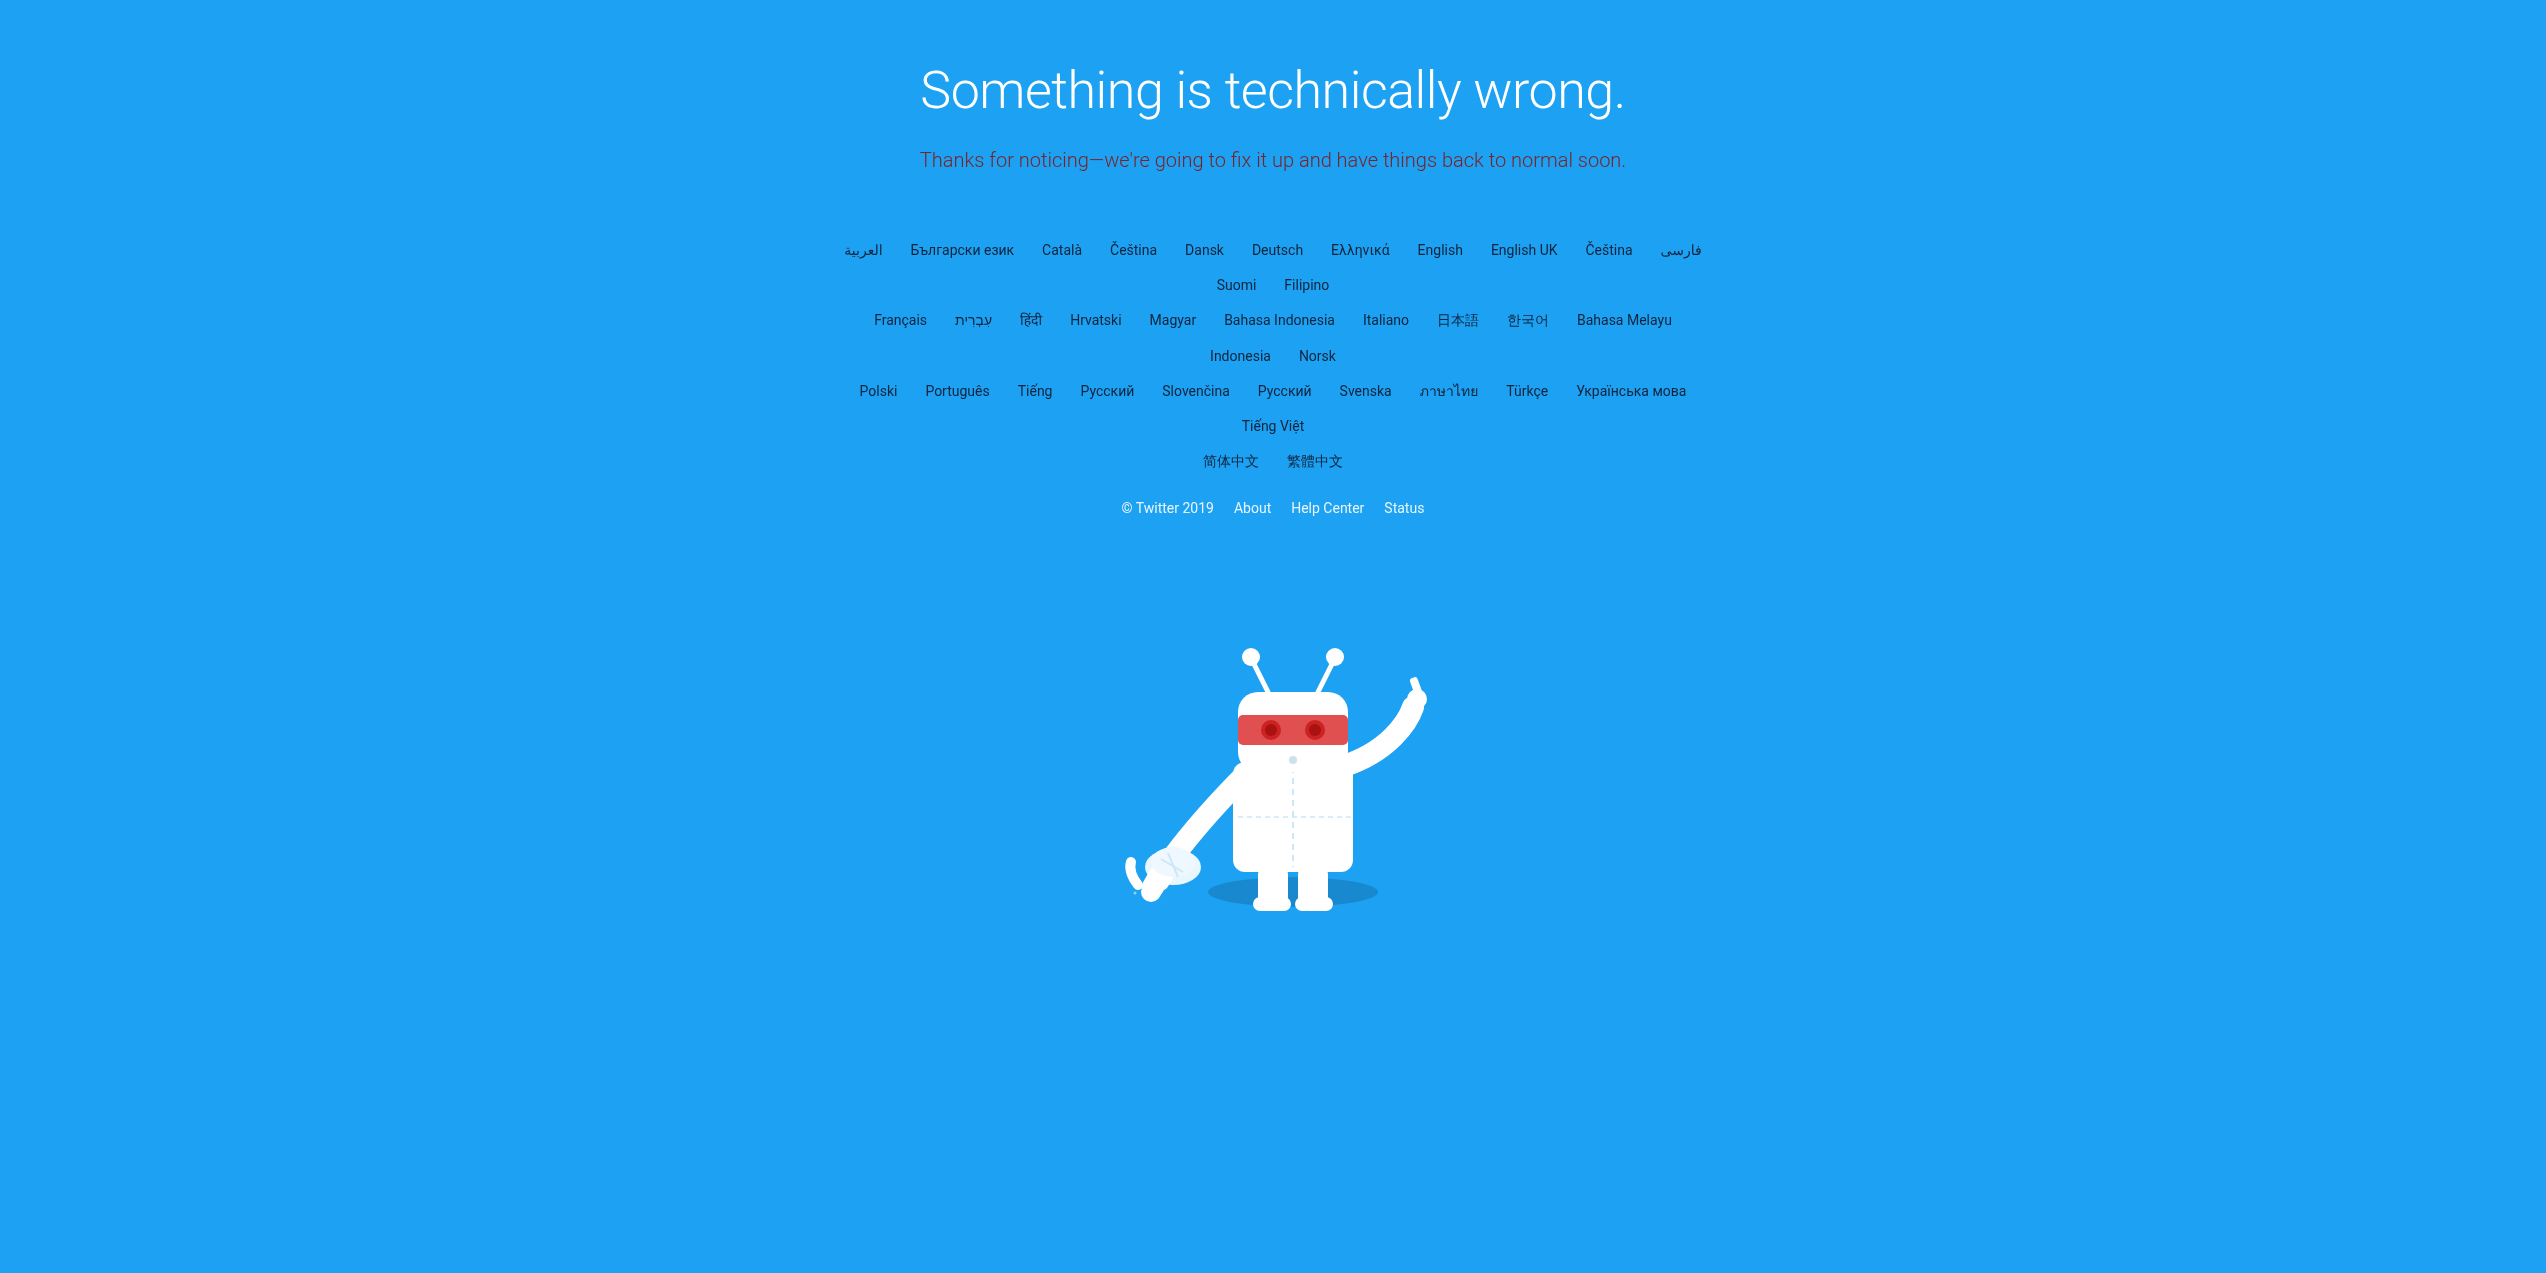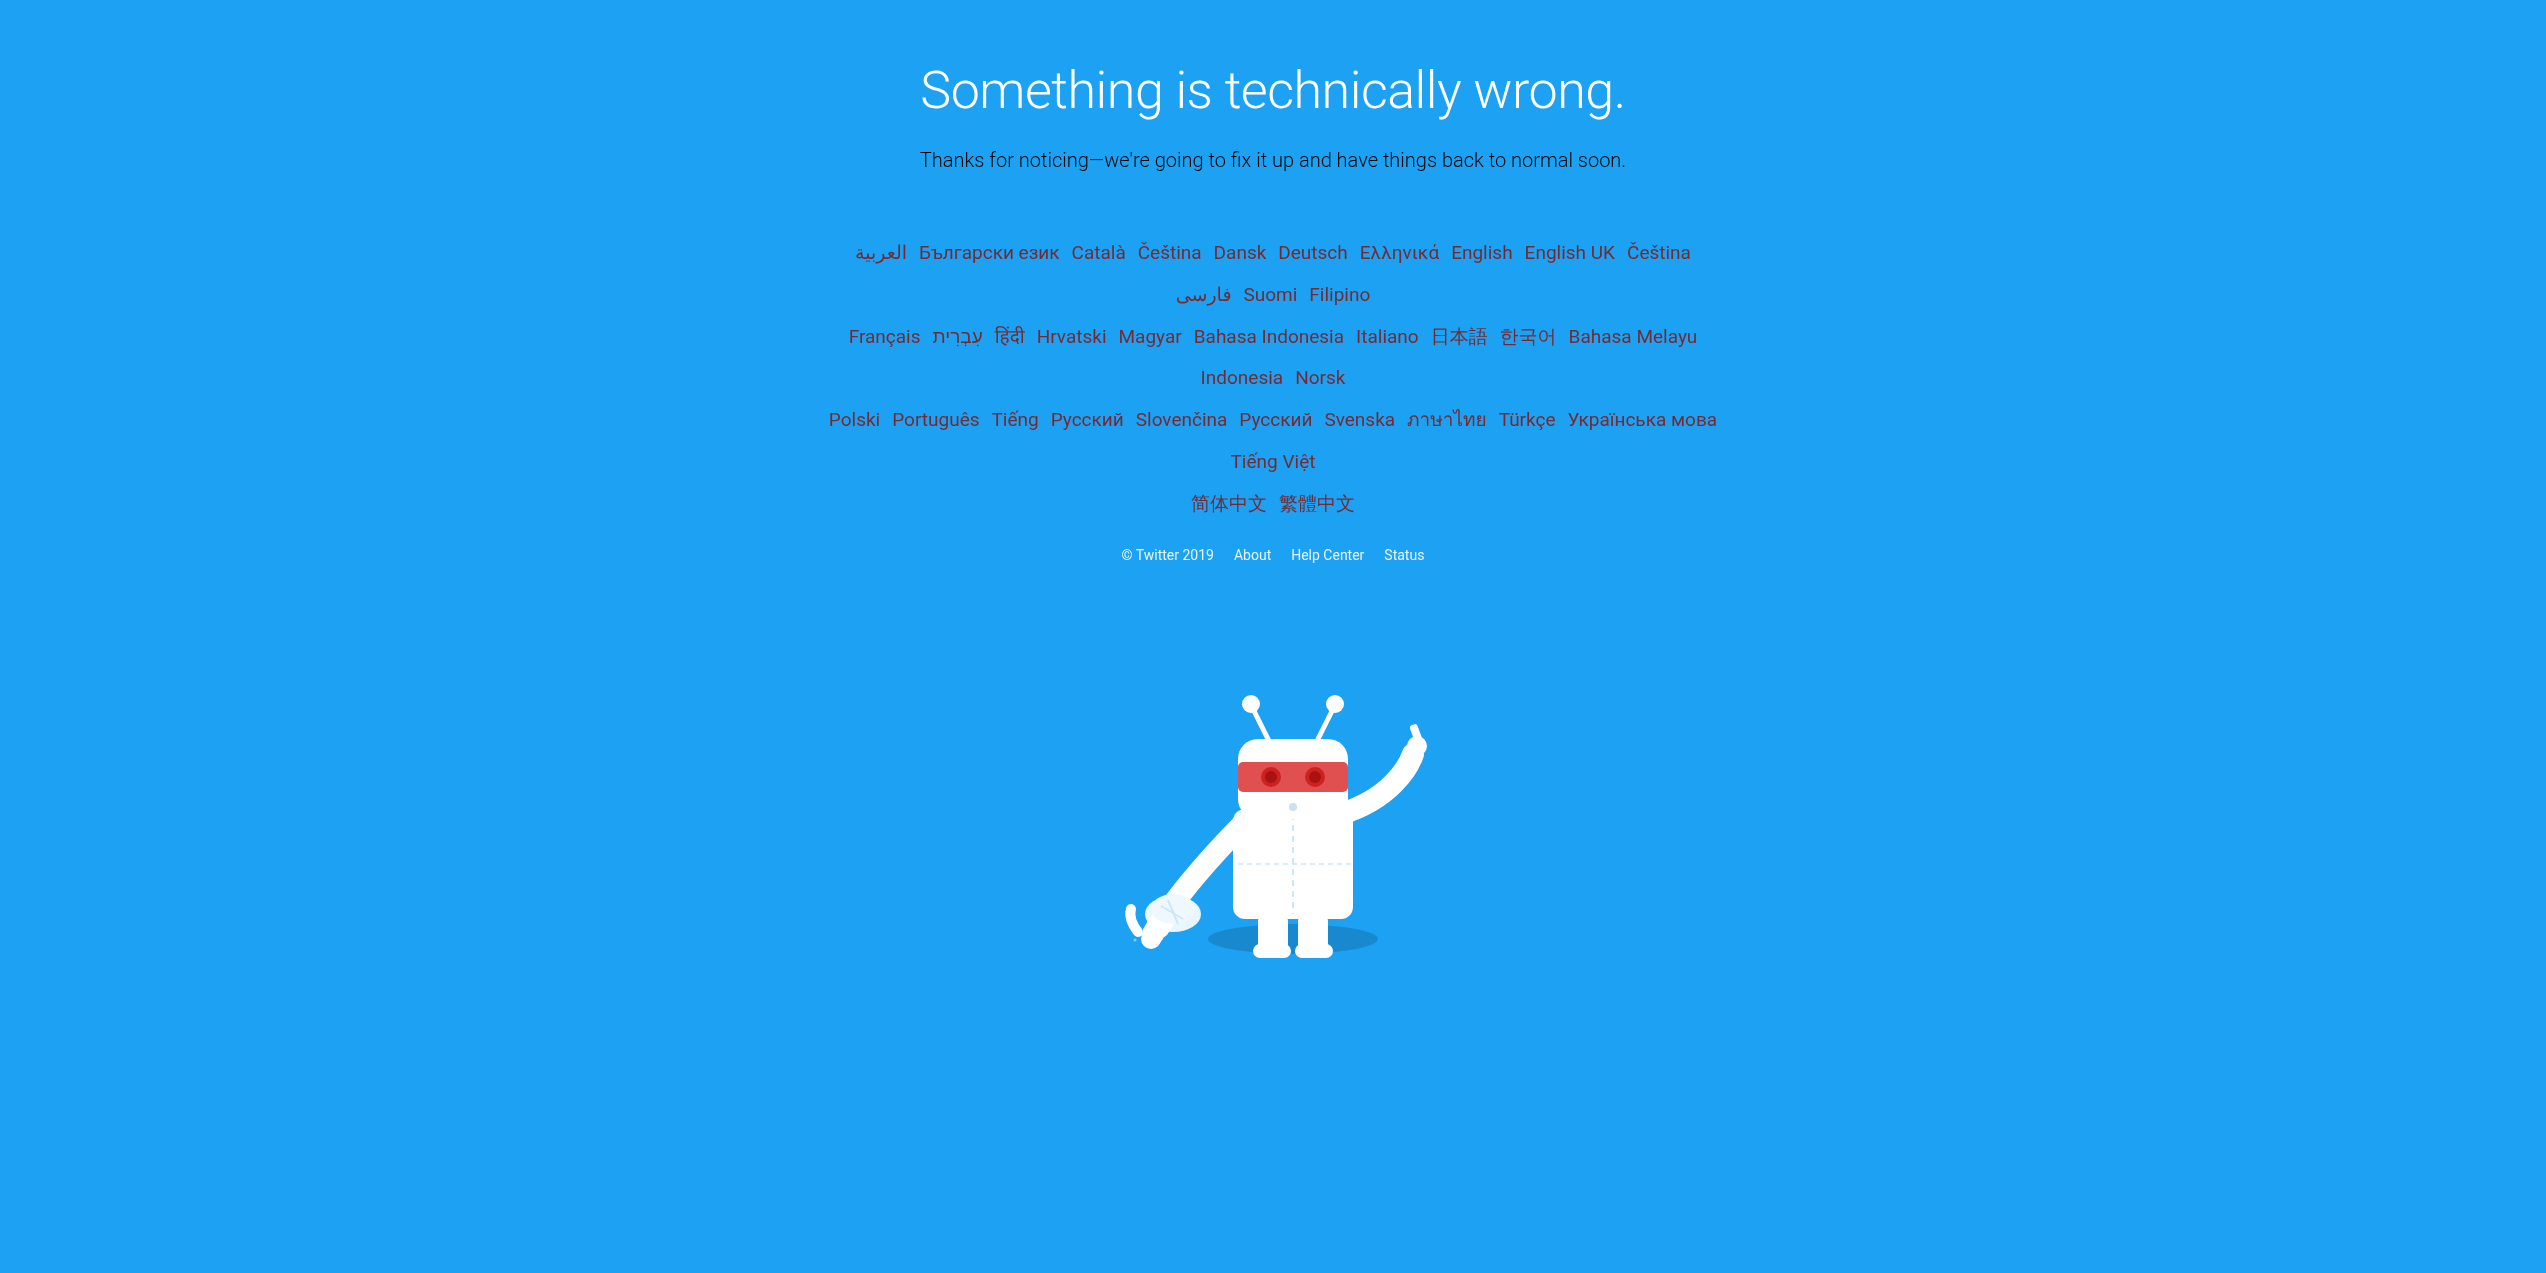--- a/index.html
+++ b/index.html
@@ -27,38 +27,38 @@
       font-size: 52px;
       font-weight: 300;
       color: #fff;
       margin-bottom: 27px;
       letter-spacing: -0.5px;
     }
 
     .subtitle {
       font-size: 20px;
       font-weight: 300;
-      color: #000000;
+      color: #7f1d1d;
       opacity: 0.95;
       margin-bottom: 30px;
     }
 
     .language-section {
       text-align: center;
       max-width: 900px;
       width: 100%;
       margin-bottom: 20px;
       line-height: 2.2;
     }
 
     .language-section a {
-      color: #7f1d1d;
+      color: #0f172a;
       text-decoration: none;
-      font-size: 19px;
-      margin: 0 4px;
+      font-size: 14px;
+      margin: 0 12px;
       opacity: 0.9;
     }
 
     .footer-section {
       text-align: center;
       margin-bottom: 40px;
     }
 
     .footer-section span, .footer-section a {
       color: #fff;

